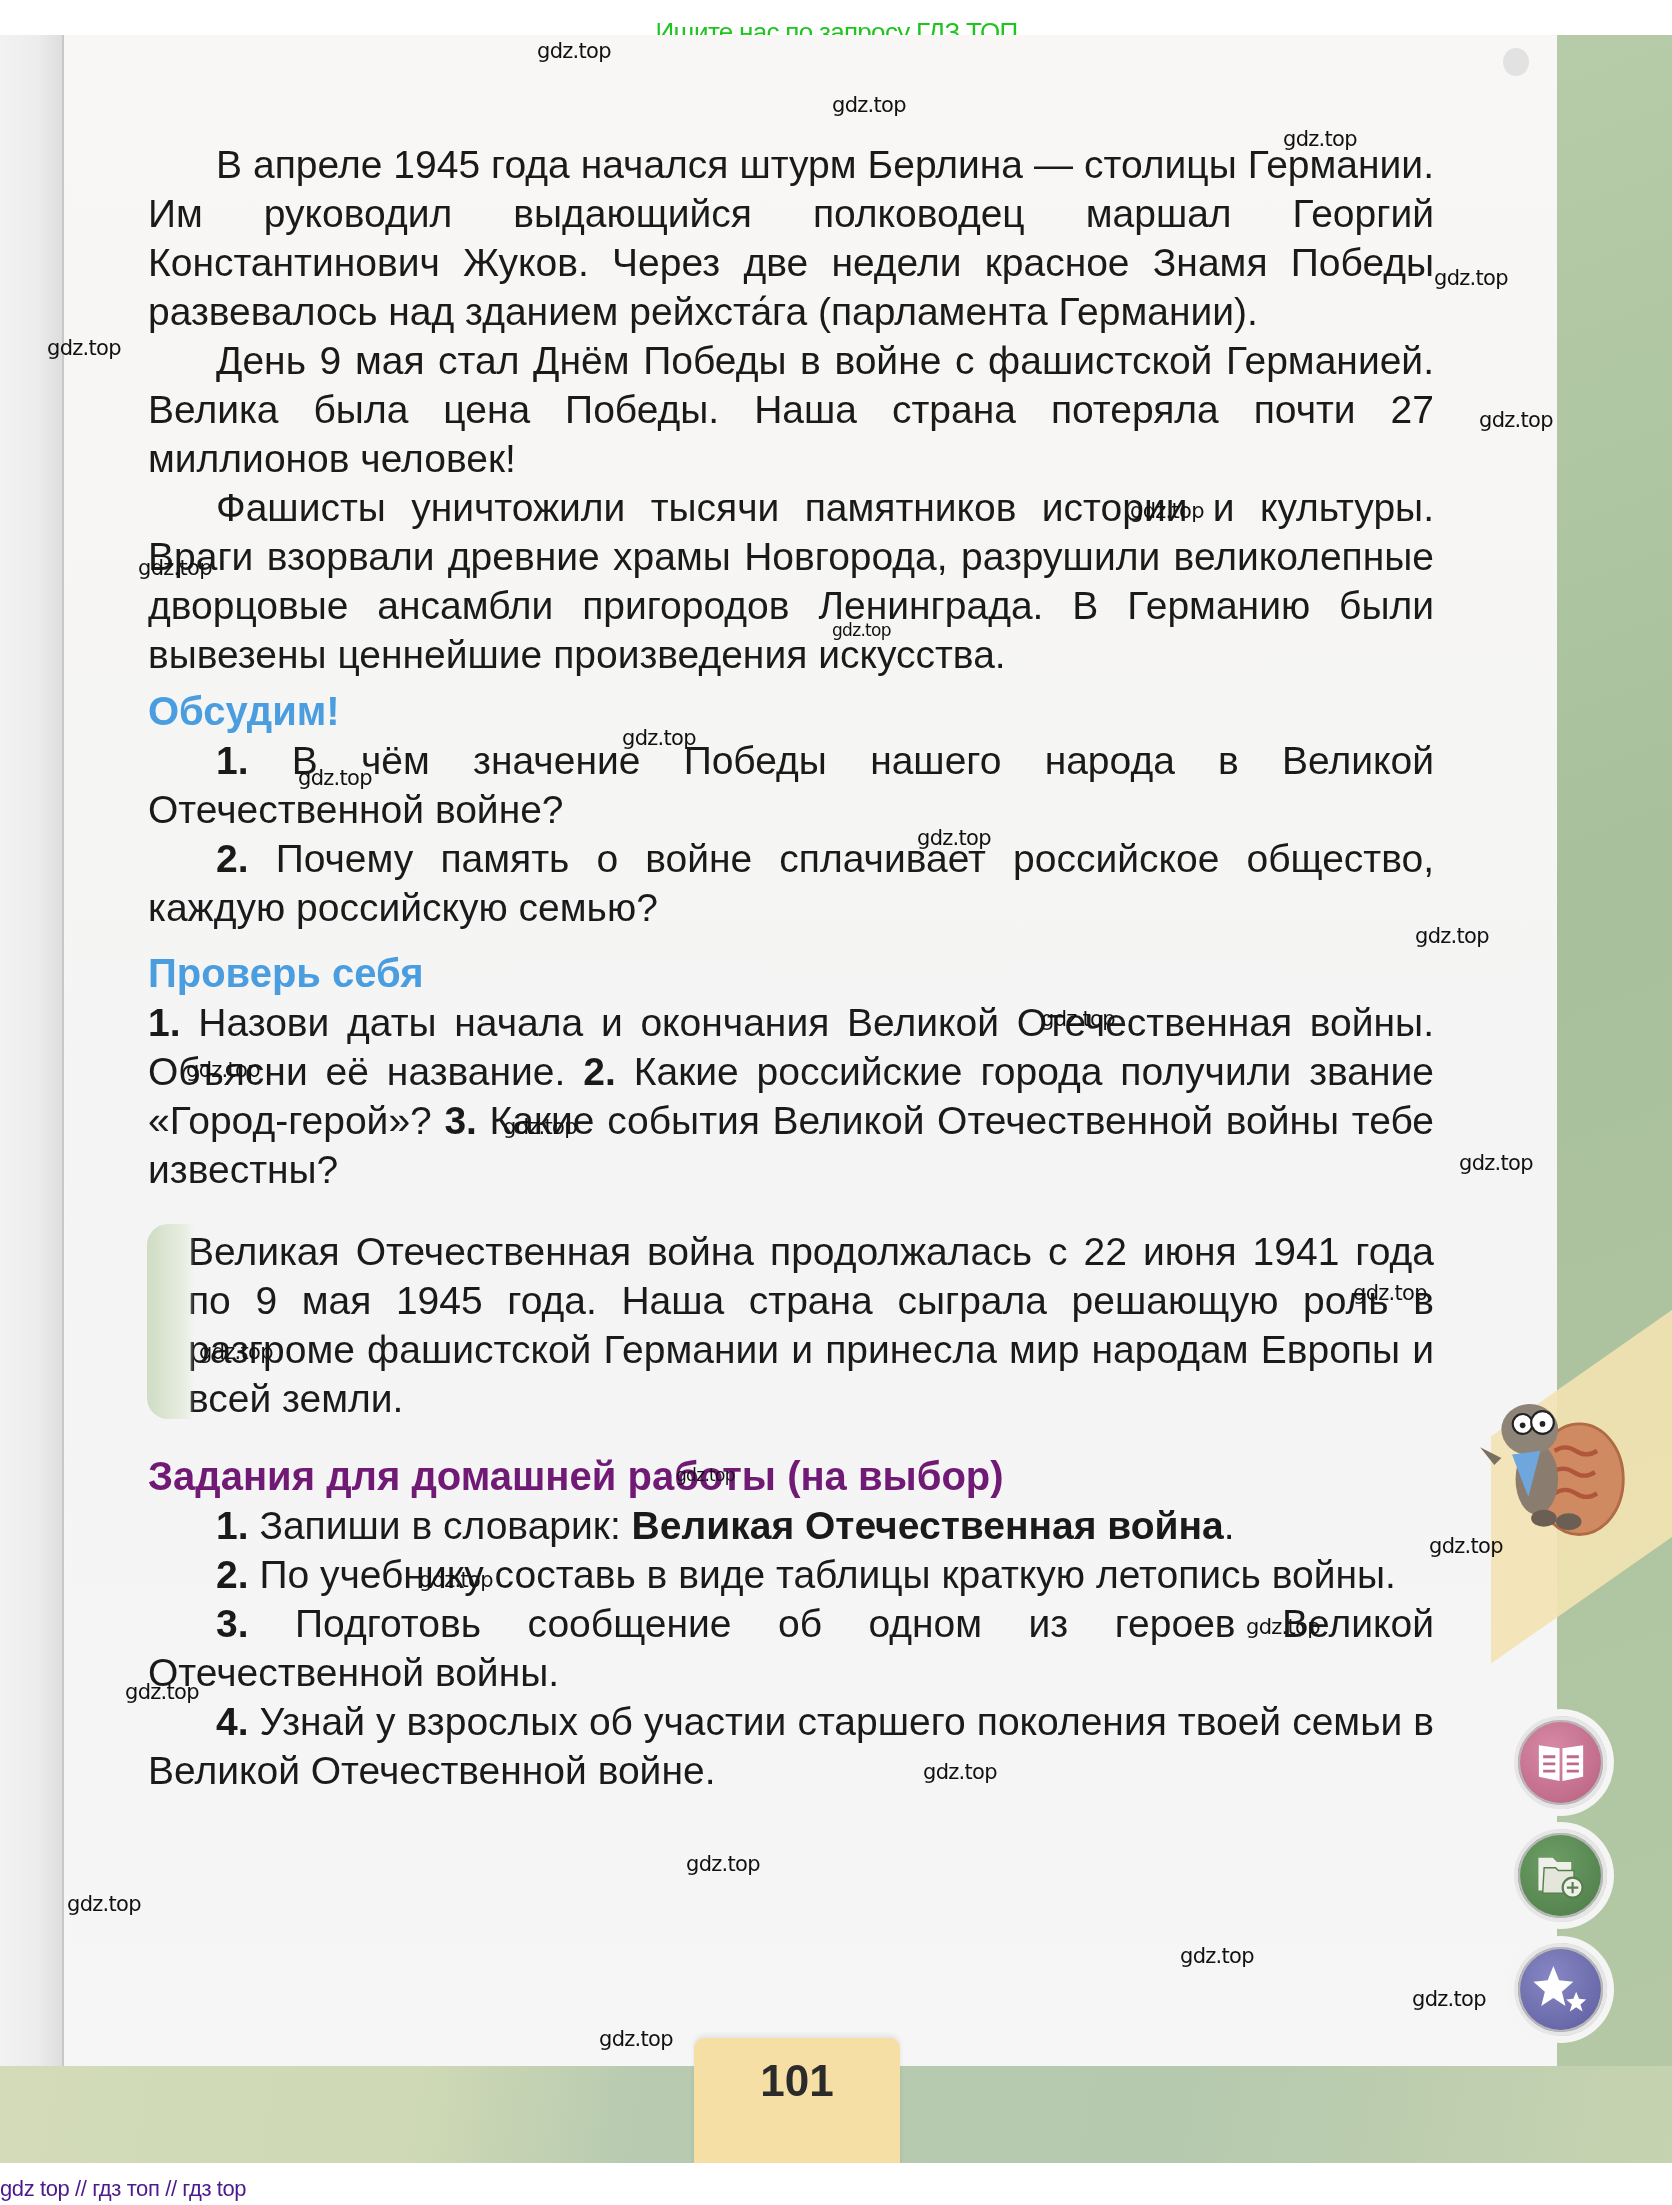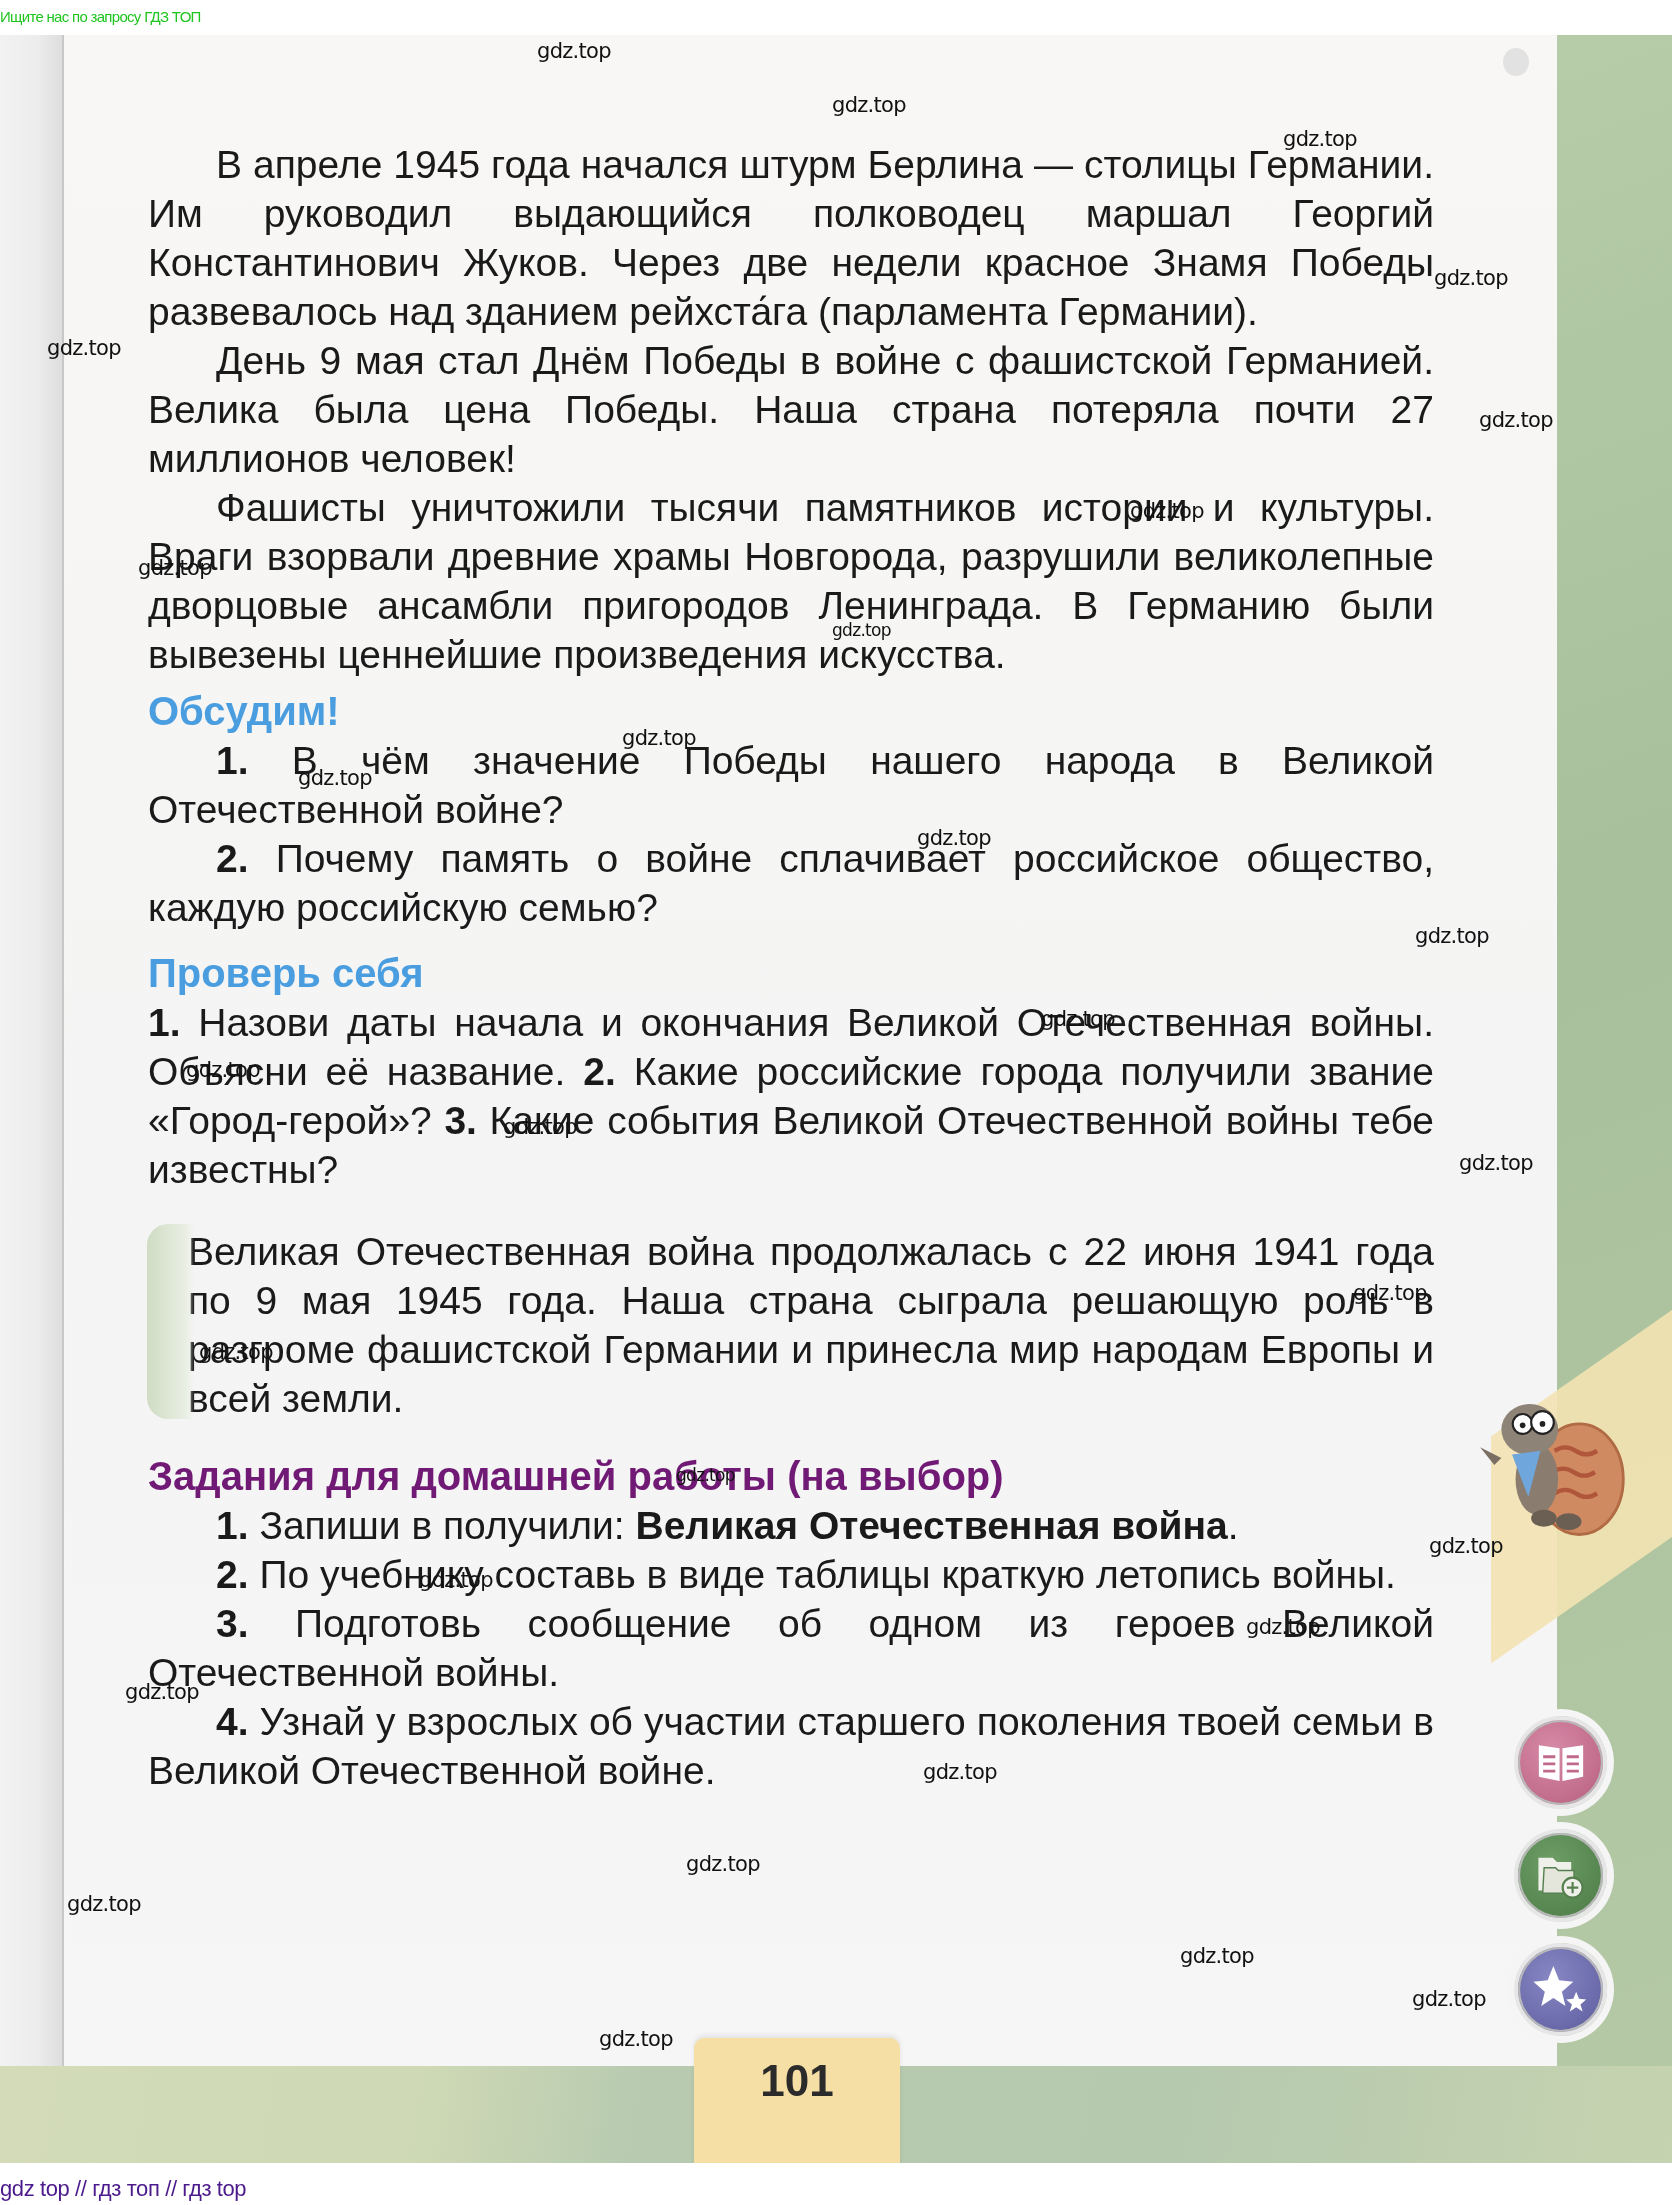--- a/index.html
+++ b/index.html
@@ -3,25 +3,25 @@
   <meta charset="utf-8">
   <style>
     html, body {
       margin: 0; padding: 0;
       width: 1673px; height: 2205px;
       background: #ffffff;
       overflow: hidden;
       font-family: "Liberation Sans", sans-serif;
     }
     .topbar {
-      position: absolute; left: 0; top: 0; width: 1673px; height: 35px;
-      text-align: left;
+      position: absolute; left: 0; top: 16px; width: 1673px; height: 35px;
+      text-align: center;
       color: #1fc51f;
       font-family: "Liberation Sans Narrow", "Liberation Sans", sans-serif;
-      font-size: 15px; line-height: 33px;
+      font-size: 26px; line-height: 33px;
       letter-spacing: -0.7px;
     }
     .scan {
       position: absolute; left: 0; top: 35px; width: 1673px; height: 2128px;
       background: #f6f6f5;
       overflow: hidden;
     }
     .gutter-shadow {
       position: absolute; left: 0; top: 0; width: 64px; height: 2128px;
       background: linear-gradient(to right, #f2f2f2 0%, #ececec 60%, #dcdcdc 100%);
@@ -164,21 +164,21 @@
     </p>
 
     <div class="summary">
       <div class="summary-bar"></div>
       <p>Великая Отечественная война продолжалась с 22 июня 1941 года по 9 мая 1945 года. Наша страна сыграла решающую роль в разгроме фашистской Германии и принесла мир народам Европы и всей земли.</p>
     </div>
 
     <p class="h-orange" style="margin-top:28px">Задания для домашней работы (на выбор)</p>
     <p class="indent">
       <span class="num">1.</span>
-      <span>Запиши в получили: </span><span class="bold">Великая Отечественная война</span><span>.</span>
+      <span>Запиши в словарик: </span><span class="bold">Великая Отечественная война</span><span>.</span>
     </p>
     <p class="indent">
       <span class="num">2.</span>
       <span>По учебнику составь в виде таблицы краткую летопись войны.</span>
     </p>
     <p class="indent">
       <span class="num">3.</span>
       <span>Подготовь сообщение об одном из героев Великой Отечественной войны.</span>
     </p>
     <p class="indent">

